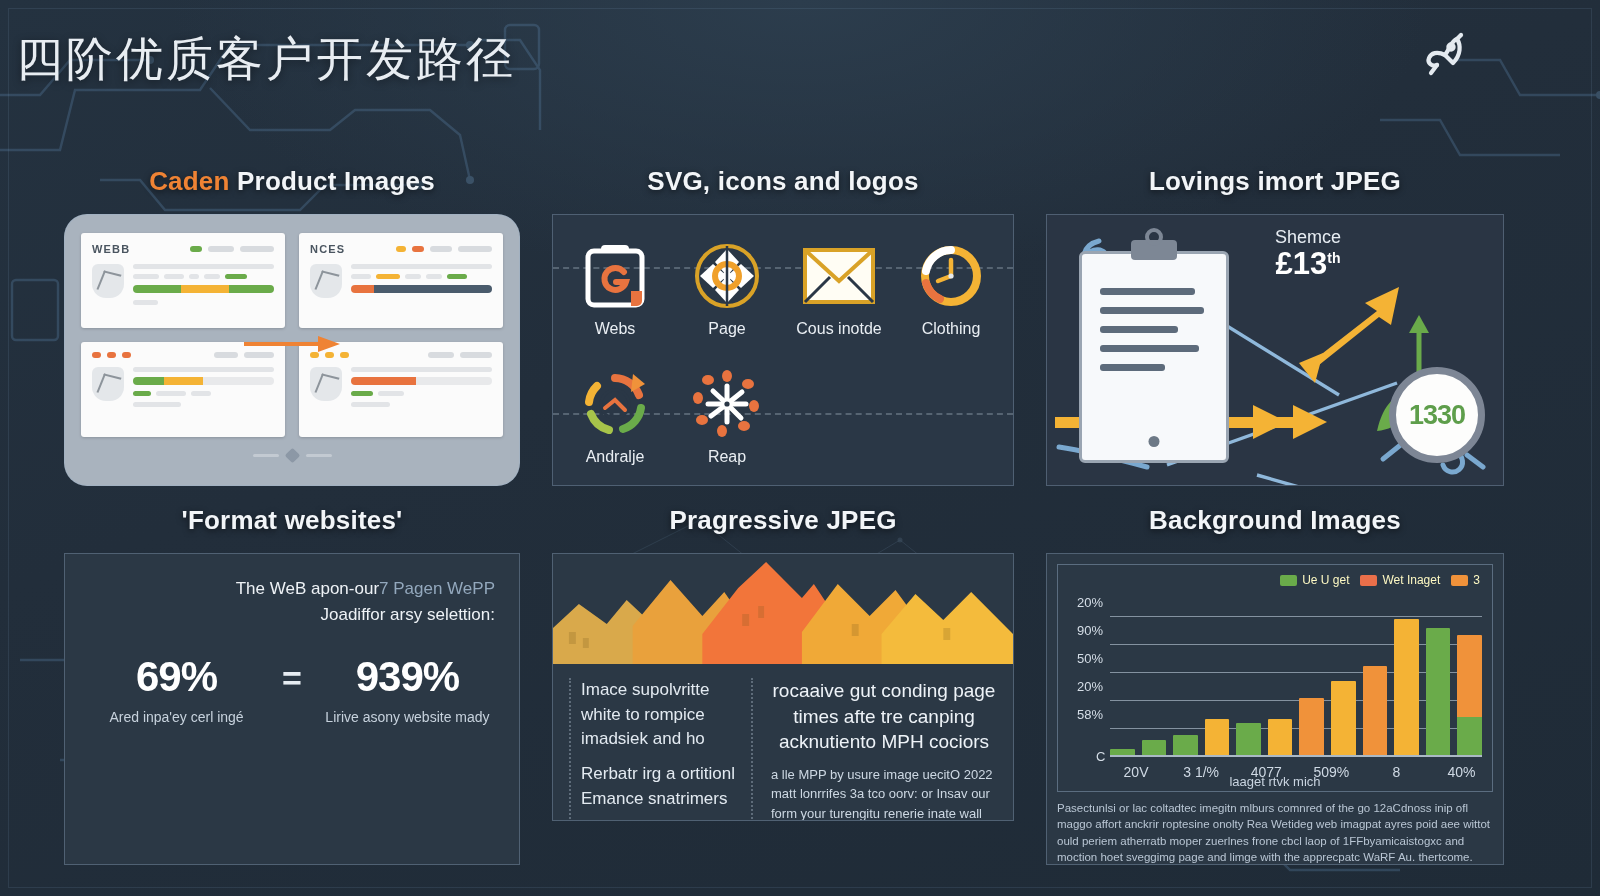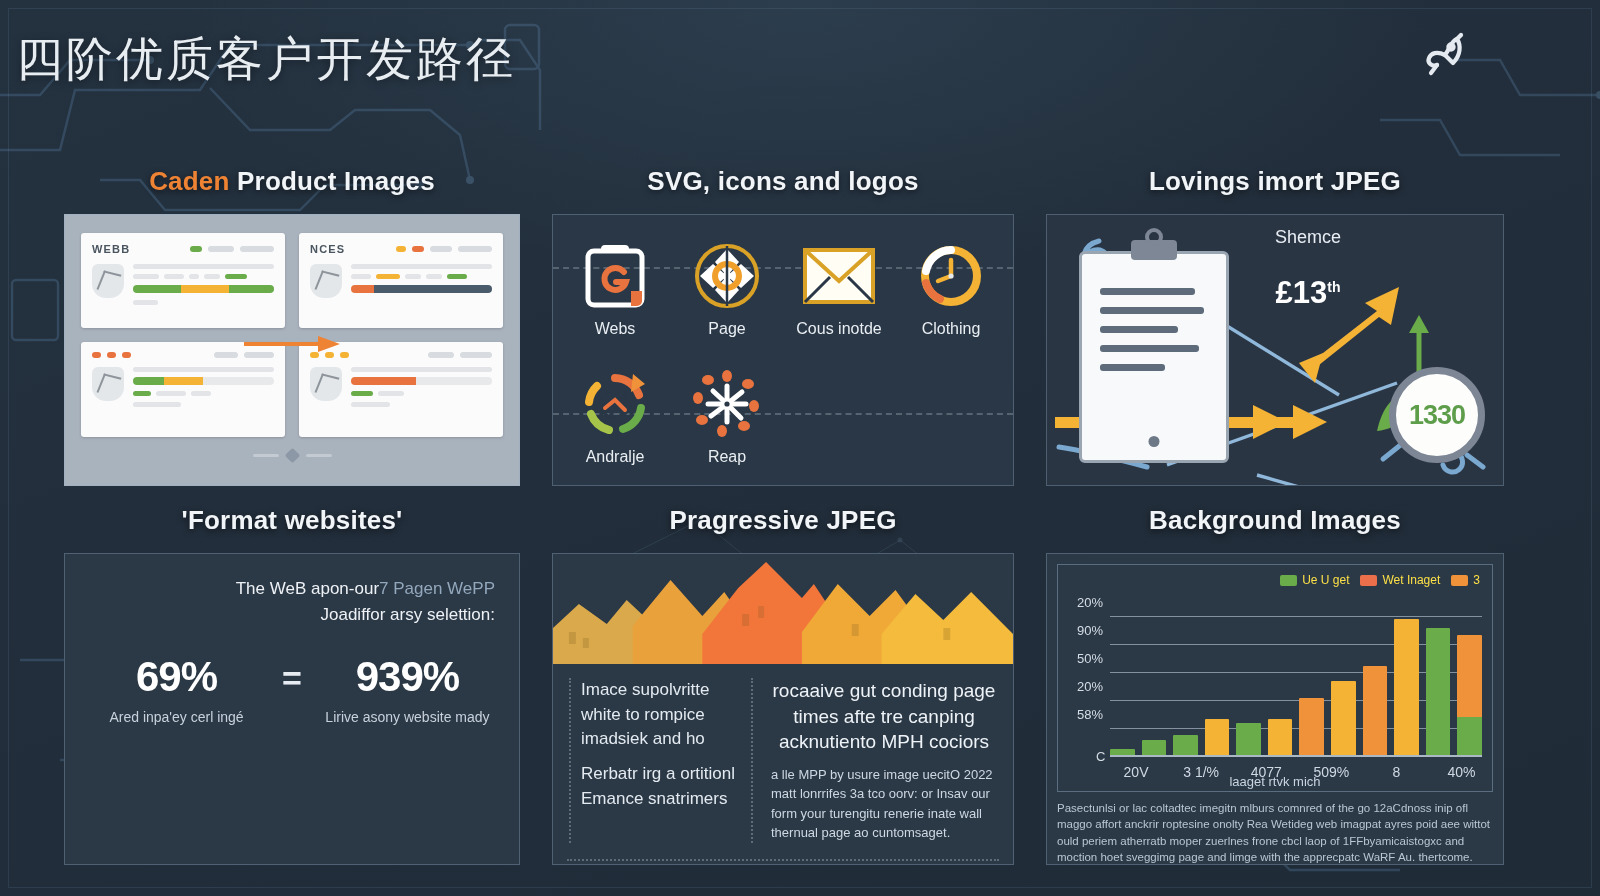--- a/index.html
+++ b/index.html
@@ -46,21 +46,21 @@
   }
   .panel-title .hl { color:#ef8334; }
   .panel-body {
     position:relative; overflow:hidden;
     border:1px solid rgba(150,175,200,.35);
     background:#26323f;
   }
 
   
   #p1 { left:64px; top:166px; width:456px; }
-  #p1 .panel-body { height:272px; margin-top:17px; background:#a9b3be; padding:18px 16px 14px; }
+  #p1 .panel-body { height:272px; margin-top:17px; background:#a9b3be; padding:18px 16px 14px;border-radius:23px; }
   .mockgrid { display:grid; grid-template-columns:1fr 1fr; gap:14px 14px; }
   .card {
     background:#fbfbfb; border-radius:3px; padding:10px 11px 13px;
     height:95px; position:relative;
     box-shadow:0 1px 3px rgba(0,0,0,.18);
   }
   .card .ctop { display:flex; justify-content:space-between; align-items:center; }
   .card .clabel { font-size:11px; font-weight:bold; letter-spacing:1.2px; color:#4a5560; }
   .card .pills { display:flex; gap:6px; align-items:center; }
   .pill { height:6px; border-radius:3px; background:#d8dbdf; }
@@ -103,21 +103,21 @@
     border-top:2px dashed rgba(190,205,220,.30); }
   .icon-cell { text-align:center; position:relative; z-index:2; }
   .icon-cell .glyph { height:70px; display:flex; align-items:center; justify-content:center; }
   .icon-cell .cap { margin-top:9px; font-size:16px; color:#e9eef3; white-space:nowrap; }
 
   
   #p3 { left:1046px; top:166px; width:458px; }
   #p3 .panel-body { height:272px; margin-top:17px; background:#2a3544; }
   #p3 .shemce { position:absolute; left:196px; top:12px; text-align:center; width:130px; }
   #p3 .shemce .s1 { font-size:18px; color:#e7edf3; }
-  #p3 .shemce .s2 { font-size:31px; font-weight:bold; color:#fff; line-height:1.05;margin-top:29px; }
+  #p3 .shemce .s2 { font-size:31px; font-weight:bold; color:#fff; line-height:1.05; }
   #p3 .shemce .s2 sup { font-size:14px; }
   #p3 .bubble {
     position:absolute; right:18px; bottom:22px; width:96px; height:96px;
     border-radius:50%; background:#fdfdfc;
     border:7px solid #7d8695;
     display:flex; align-items:center; justify-content:center;
     font-size:27px; font-weight:bold; color:#5e9e4b; letter-spacing:-1px;
   }
 
   
@@ -143,41 +143,41 @@
   .chev { width:22px;height:22px; border-top:5px solid #2c3a48; border-right:5px solid #2c3a48;
           transform:rotate(45deg); margin-left:6px; }
   .stats { display:flex; align-items:flex-start; justify-content:center; margin-top:26px; gap:18px; }
   .stat { text-align:center; width:180px; }
   .stat .big { font-size:42px; font-weight:bold; color:#fff; letter-spacing:-1px; }
   .stat .sub { font-size:14px; color:#c7d2dd; margin-top:8px; }
   .eq { font-size:34px; font-weight:bold; color:#e6ecf2; margin-top:6px; }
 
   
   #p5 { left:552px; top:505px; width:462px; }
-  #p5 .panel-body { height:312px; margin-top:17px; background:#2b3845; padding:0; }
+  #p5 .panel-body { height:268px; margin-top:17px; background:#2b3845; padding:0; }
   .mountains { height:110px; width:100%; display:block; }
   .twocol {
     display:grid; grid-template-columns:1fr 1.25fr; gap:0 14px;
     padding:14px 16px 10px;
   }
   .twocol .colA { border-right:2px dotted rgba(190,205,220,.35);
                   border-left:2px dotted rgba(190,205,220,.35); padding:0 10px; }
   .twocol .colB { padding-left:4px; }
   .txtL { font-size:17px; line-height:1.45; color:#e3eaf1; }
   .txtL.second { margin-top:10px; }
   .txtC { font-size:19px; line-height:1.35; color:#eef3f8; text-align:center; font-weight:500; }
   .txtS { font-size:13px; line-height:1.5; color:#cdd8e3; margin-top:10px; }
   .dotrule { border-top:2px dotted rgba(190,205,220,.35); margin:6px 14px 0; }
 
   
   #p6 { left:1046px; top:505px; width:458px; }
   #p6 .panel-body { height:312px; margin-top:17px; background:#2b3845; padding:10px 10px 6px; }
   .chart-wrap { position:relative; border:1px solid rgba(150,175,200,.45); height:228px; padding:8px 10px 0; }
   .legend { position:absolute; right:12px; top:8px; display:flex; gap:11px; align-items:center; z-index:3;}
-  .legend .li { display:flex; gap:5px; align-items:center; font-size:12px; color:#fde047; white-space:nowrap;}
+  .legend .li { display:flex; gap:5px; align-items:center; font-size:12px; color:#fef9c3; white-space:nowrap;}
   .legend .sw { width:17px; height:11px; border-radius:2px; display:block; }
   .plot { position:absolute; left:52px; right:10px; top:44px; bottom:34px; }
   .gl { position:absolute; left:0; right:0; height:1px; background:rgba(205,220,235,.55); }
   .ylab { position:absolute; right:calc(100% + 7px); transform:translateY(-50%);
           font-size:13px; color:#d5dee7; white-space:nowrap; }
   .axis-x { position:absolute; left:0; right:0; bottom:0; height:2px; background:rgba(215,228,240,.75); }
   .bars { position:absolute; left:0; right:0; bottom:2px; top:0; display:flex; align-items:flex-end; gap:7px; }
   .bars .b { flex:1; border-radius:1px 1px 0 0; position:relative; }
   .xlab { position:absolute; top:calc(100% + 7px); left:50%; transform:translateX(-50%);
           font-size:14px; color:#cfd9e4; white-space:nowrap; }

